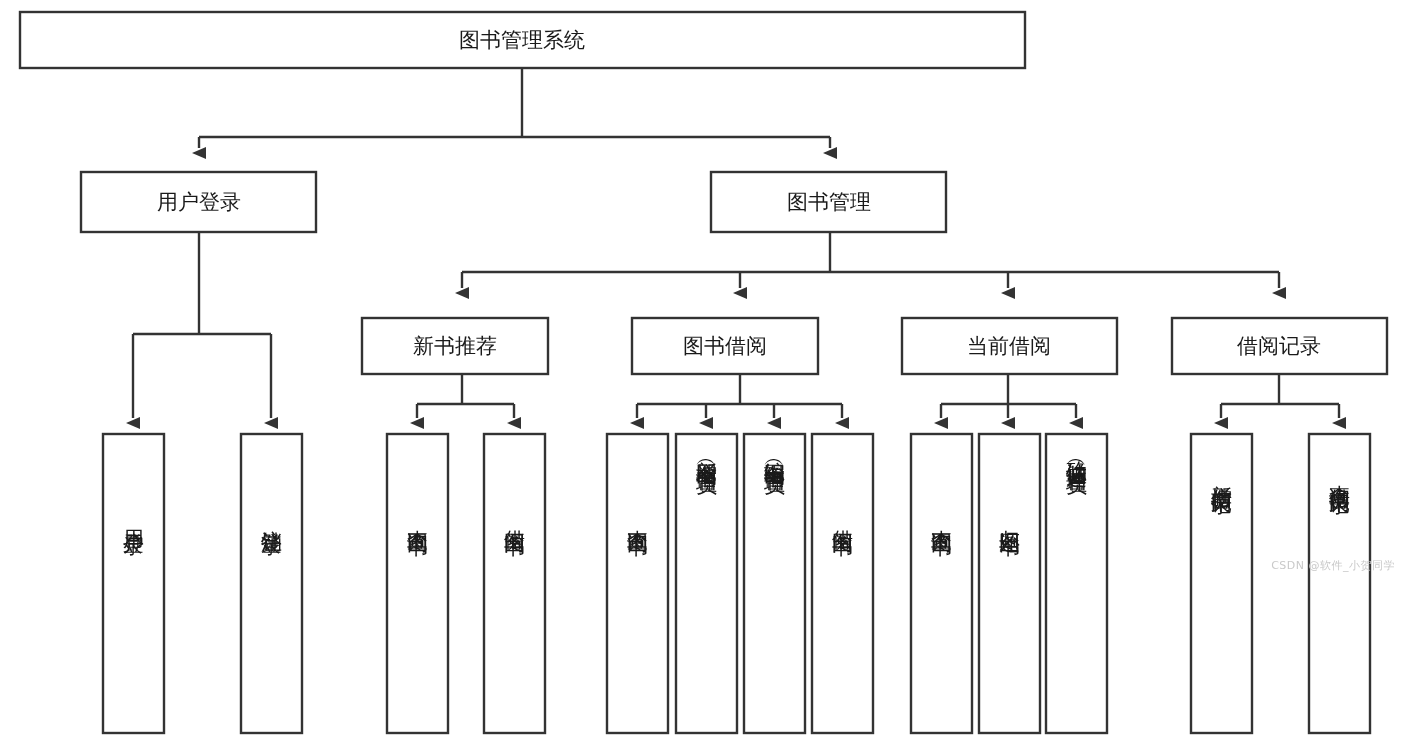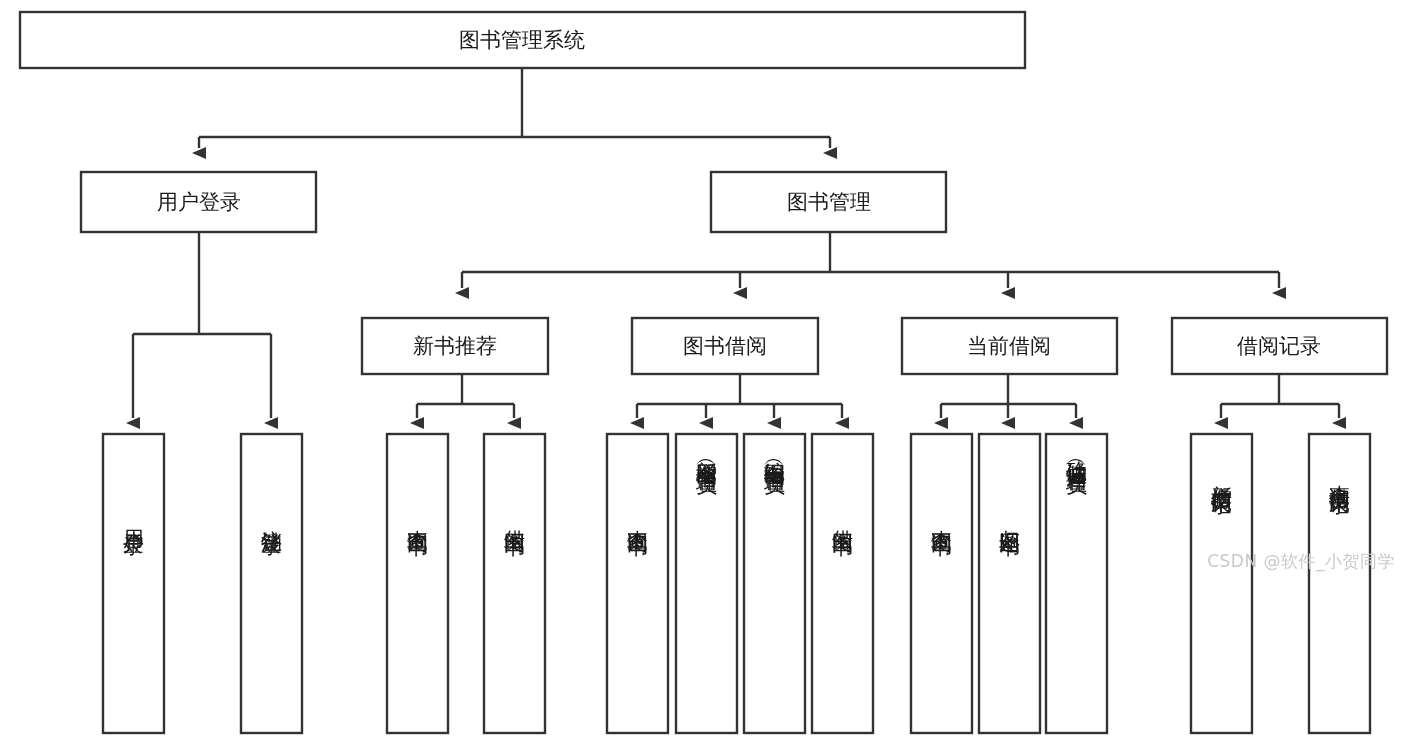--- a/index.html
+++ b/index.html
@@ -61,21 +61,21 @@
     white-space: nowrap;
     text-align: left;
     transform: translateX(-50%);
     pointer-events: none;
   }
   .watermark {
     position: absolute;
     right: 10px;
     bottom: 4px;
     font-family: "DejaVu Sans", "Liberation Sans", sans-serif;
-    font-size: 17px;
+    font-size: 11px;
     color: #c9c9c9;
     white-space: nowrap;
     letter-spacing: 0.5px;
   }
 </style>
 </head>
 <body>
 
 <div id="diagram-root">
 

